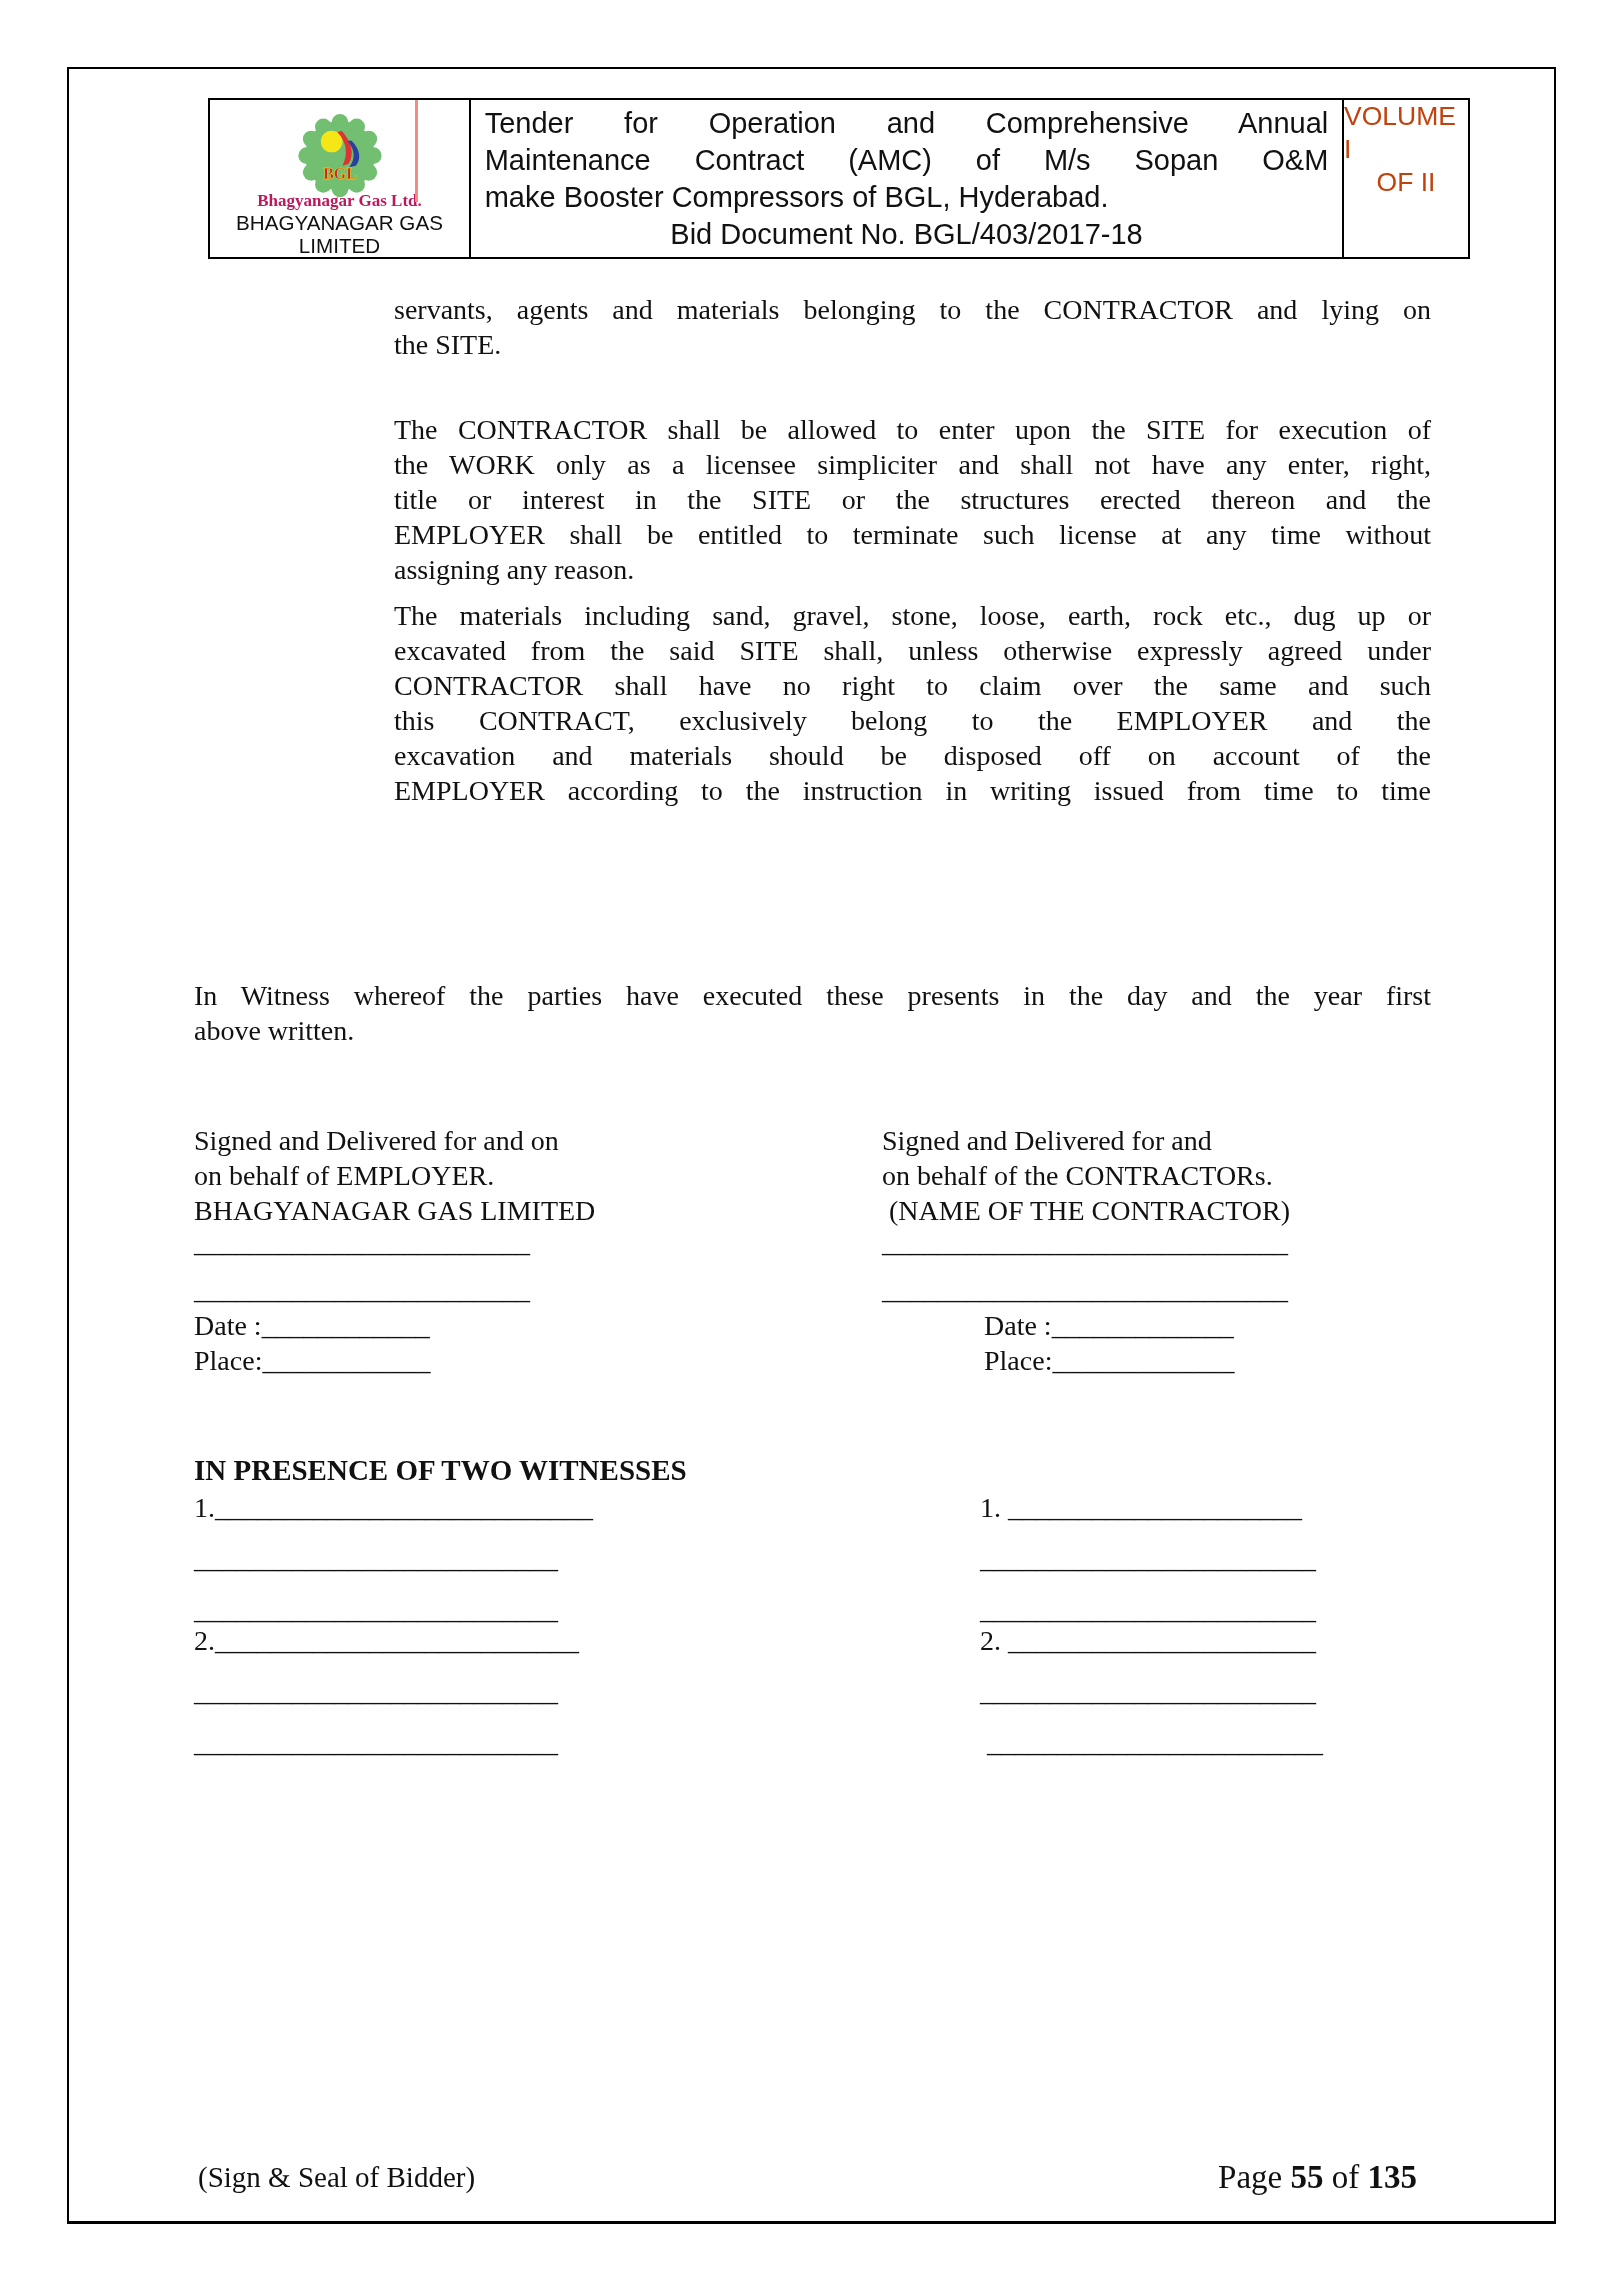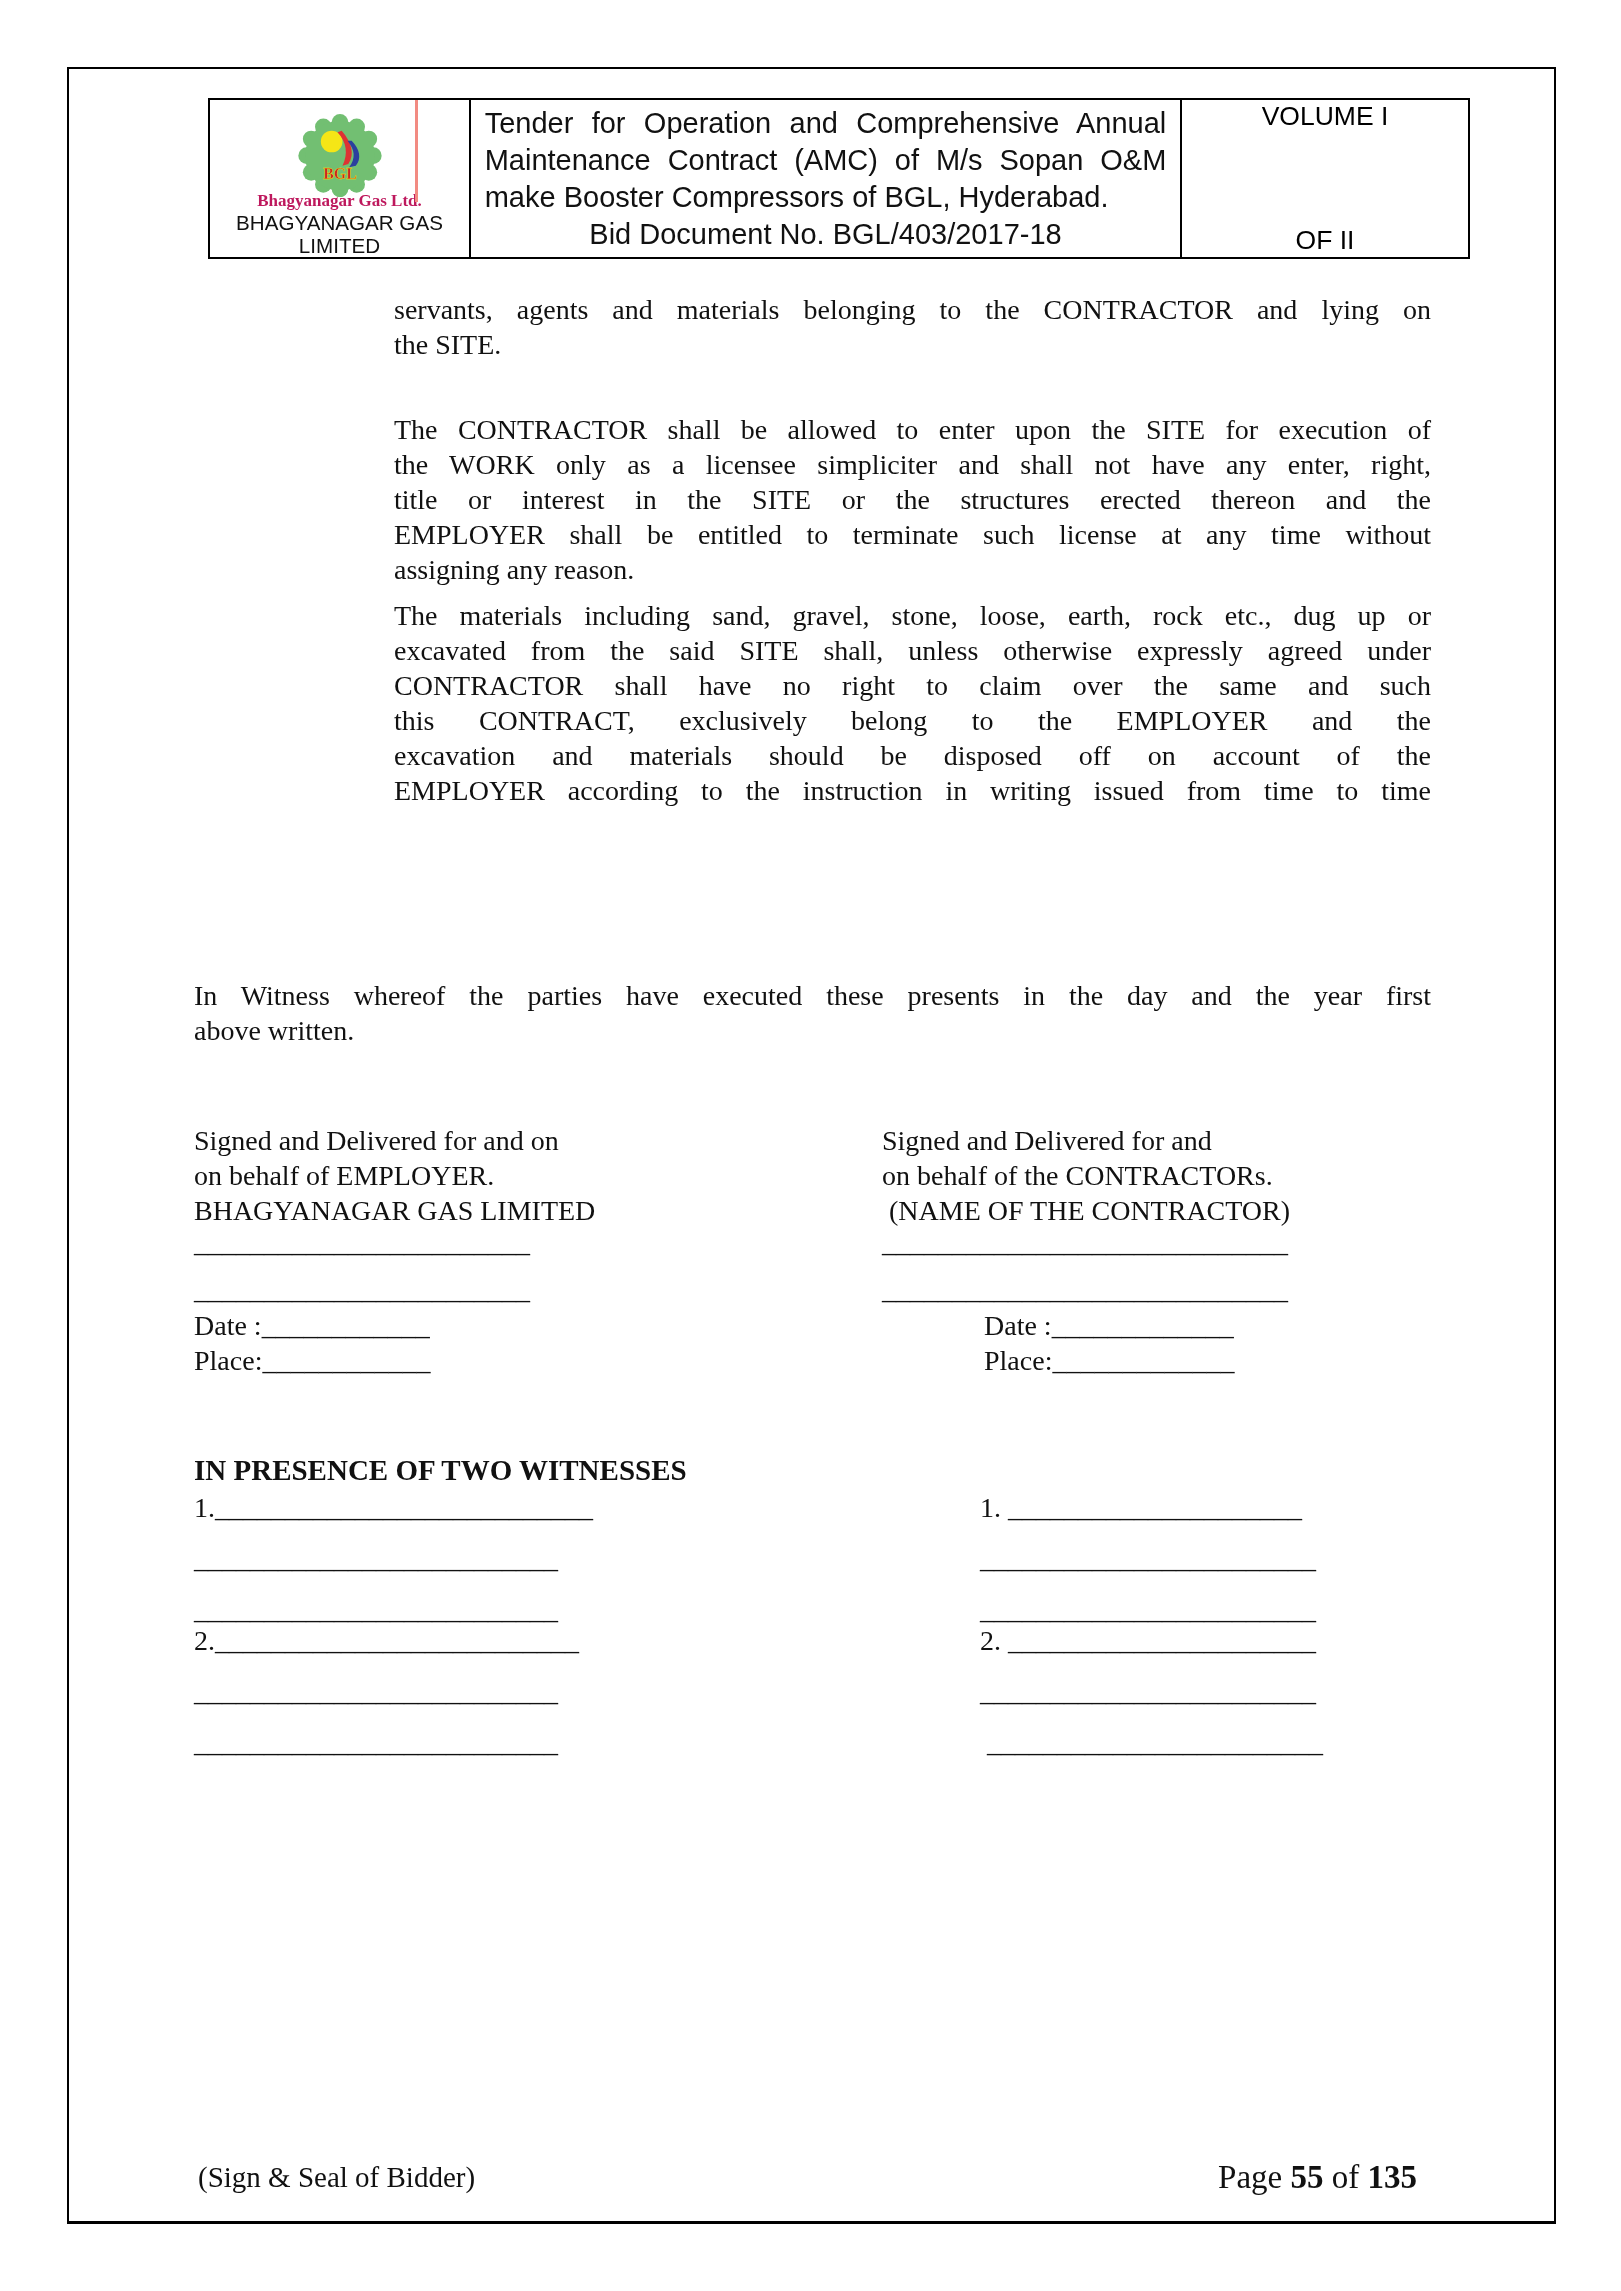--- a/index.html
+++ b/index.html
@@ -10,28 +10,28 @@
   
   .header-table{position:absolute;left:208px;top:98px;width:1262px;height:161px;
         box-sizing:border-box;border:2px solid #000;display:flex;background:#fff;}
   .cell-logo{width:259px;box-sizing:border-box;position:relative;display:flex;
         flex-direction:column;align-items:center;padding-top:14px;}
   .red-line{position:absolute;left:205px;top:0;width:2.9px;height:102px;background:#f28b82;}
   .logo-sub{font-family:"Liberation Serif",serif;font-weight:bold;font-size:17px;
         color:#be185d;line-height:14.7px;margin-top:-2.9px;}
   .logo-company{font-family:"Liberation Sans",sans-serif;font-size:20.6px;line-height:22.5px;
         text-align:center;margin-top:2.9px;color:#111;}
-  .cell-title{width:713px;box-sizing:border-box;border-left:2px solid #000;
+  .cell-title{width:875px;box-sizing:border-box;border-left:2px solid #000;
         border-right:2px solid #000;padding:4.9px 13.7px 0 13.7px;
         font-family:"Liberation Sans",sans-serif;font-size:29px;line-height:37px;color:#111;}
   .jline{text-align:justify;text-align-last:justify;}
   .cline{text-align:center;}
   .cell-volume{flex:1;display:flex;flex-direction:column;align-items:center;
-        justify-content:space-between;font-family:"Liberation Sans",sans-serif;font-size:26.5px;
-        line-height:33px;color:#000000;}
+        justify-content:flex-start;font-family:"Liberation Sans",sans-serif;font-size:26.5px;
+        line-height:33px;color:#c2410c;}
   
   .para{position:absolute;font-size:28px;line-height:35px;white-space:normal;}
   .para .tline{white-space:pre;}
   .para .tline.jall{white-space:normal;text-align:justify;text-align-last:justify;}
   .sigcol{position:absolute;font-size:28px;line-height:35px;}
   .sigcol .tline{white-space:pre;}
   .ruleline{position:absolute;font-size:28px;line-height:35px;white-space:pre;}
   .dateline{position:absolute;font-size:28px;line-height:35px;white-space:pre;}
   .wit-heading{position:absolute;font-size:29px;line-height:35px;font-weight:bold;}
   .wrow{position:absolute;font-size:28px;line-height:35px;white-space:pre;}

